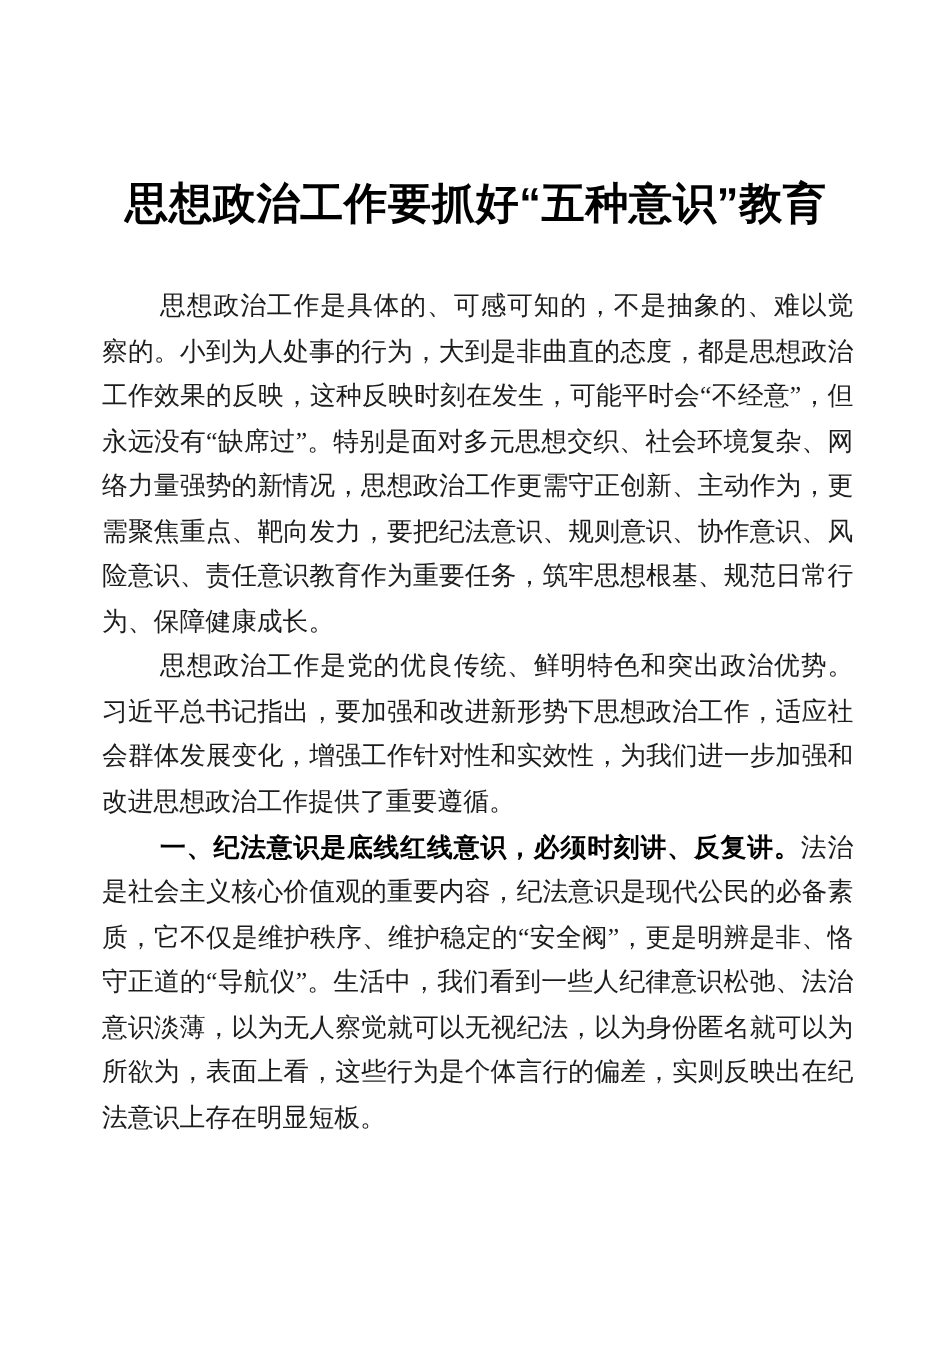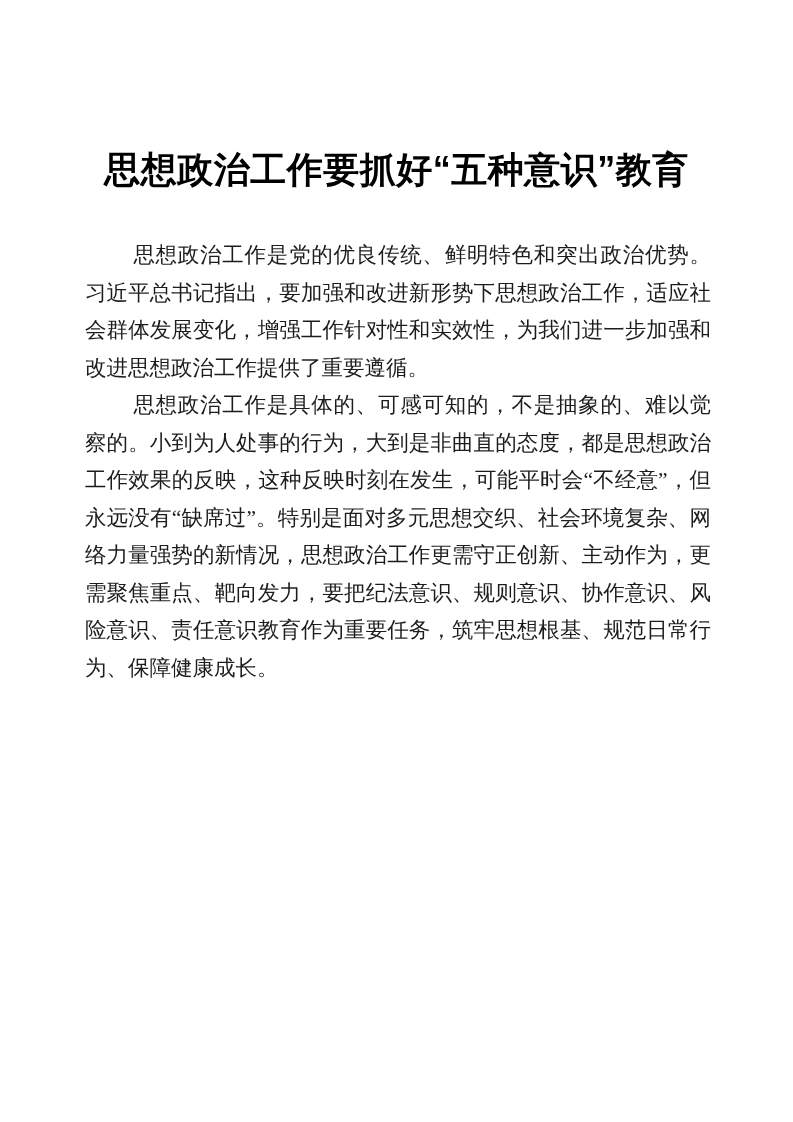--- a/index.html
+++ b/index.html
@@ -67,20 +67,21 @@
     margin: 0 11px;
   }
 </style>
 </head>
 <body>
 
 <div class="page">
   <h1 class="doc-title">思想政治工作要抓好“五种意识”教育</h1>
 
   <div class="doc-body">
+      <p class="para">思想政治工作是具体的、可感可知的，不是抽象的、难以觉察的。小到为人处事的行为，大到是非曲直的态度，都是思想政治工作效果的反映，这种反映时刻在发生，可能平时会“不经意”，但永远没有“缺席过”。特别是面对多元思想交织、社会环境复杂、网络力量强势的新情况，思想政治工作更需守正创新、主动作为，更需聚焦重点、靶向发力，要把纪法意识、规则意识、协作意识、风险意识、责任意识教育作为重要任务，筑牢思想根基、规范日常行为、保障健康成长。</p>
       <p class="para">思想政治工作是党的优良传统、鲜明特色和突出政治优势。习近平总书记指出，要加强和改进新形势下思想政治工作，适应社会群体发展变化，增强工作针对性和实效性，为我们进一步加强和改进思想政治工作提供了重要遵循。</p>
-      <p class="para">思想政治工作是具体的、可感可知的，不是抽象的、难以觉察的。小到为人处事的行为，大到是非曲直的态度，都是思想政治工作效果的反映，这种反映时刻在发生，可能平时会“不经意”，但永远没有“缺席过”。特别是面对多元思想交织、社会环境复杂、网络力量强势的新情况，思想政治工作更需守正创新、主动作为，更需聚焦重点、靶向发力，要把纪法意识、规则意识、协作意识、风险意识、责任意识教育作为重要任务，筑牢思想根基、规范日常行为、保障健康成长。</p>
+      <p class="para"><strong>一、纪法意识是底线红线意识，必须时刻讲、反复讲。</strong>法治是社会主义核心价值观的重要内容，纪法意识是现代公民的必备素质，它不仅是维护秩序、维护稳定的“安全阀”，更是明辨是非、恪守正道的“导航仪”。生活中，我们看到一些人纪律意识松弛、法治意识淡薄，以为无人察觉就可以无视纪法，以为身份匿名就可以为所欲为，表面上看，这些行为是个体言行的偏差，实则反映出在纪法意识上存在明显短板。</p>
     </div>
 
   <div class="page-footer">
     <span class="footer-dash">—</span><span class="footer-num">1</span><span class="footer-dash">—</span>
   </div>
 </div>
 
 </body></html>

